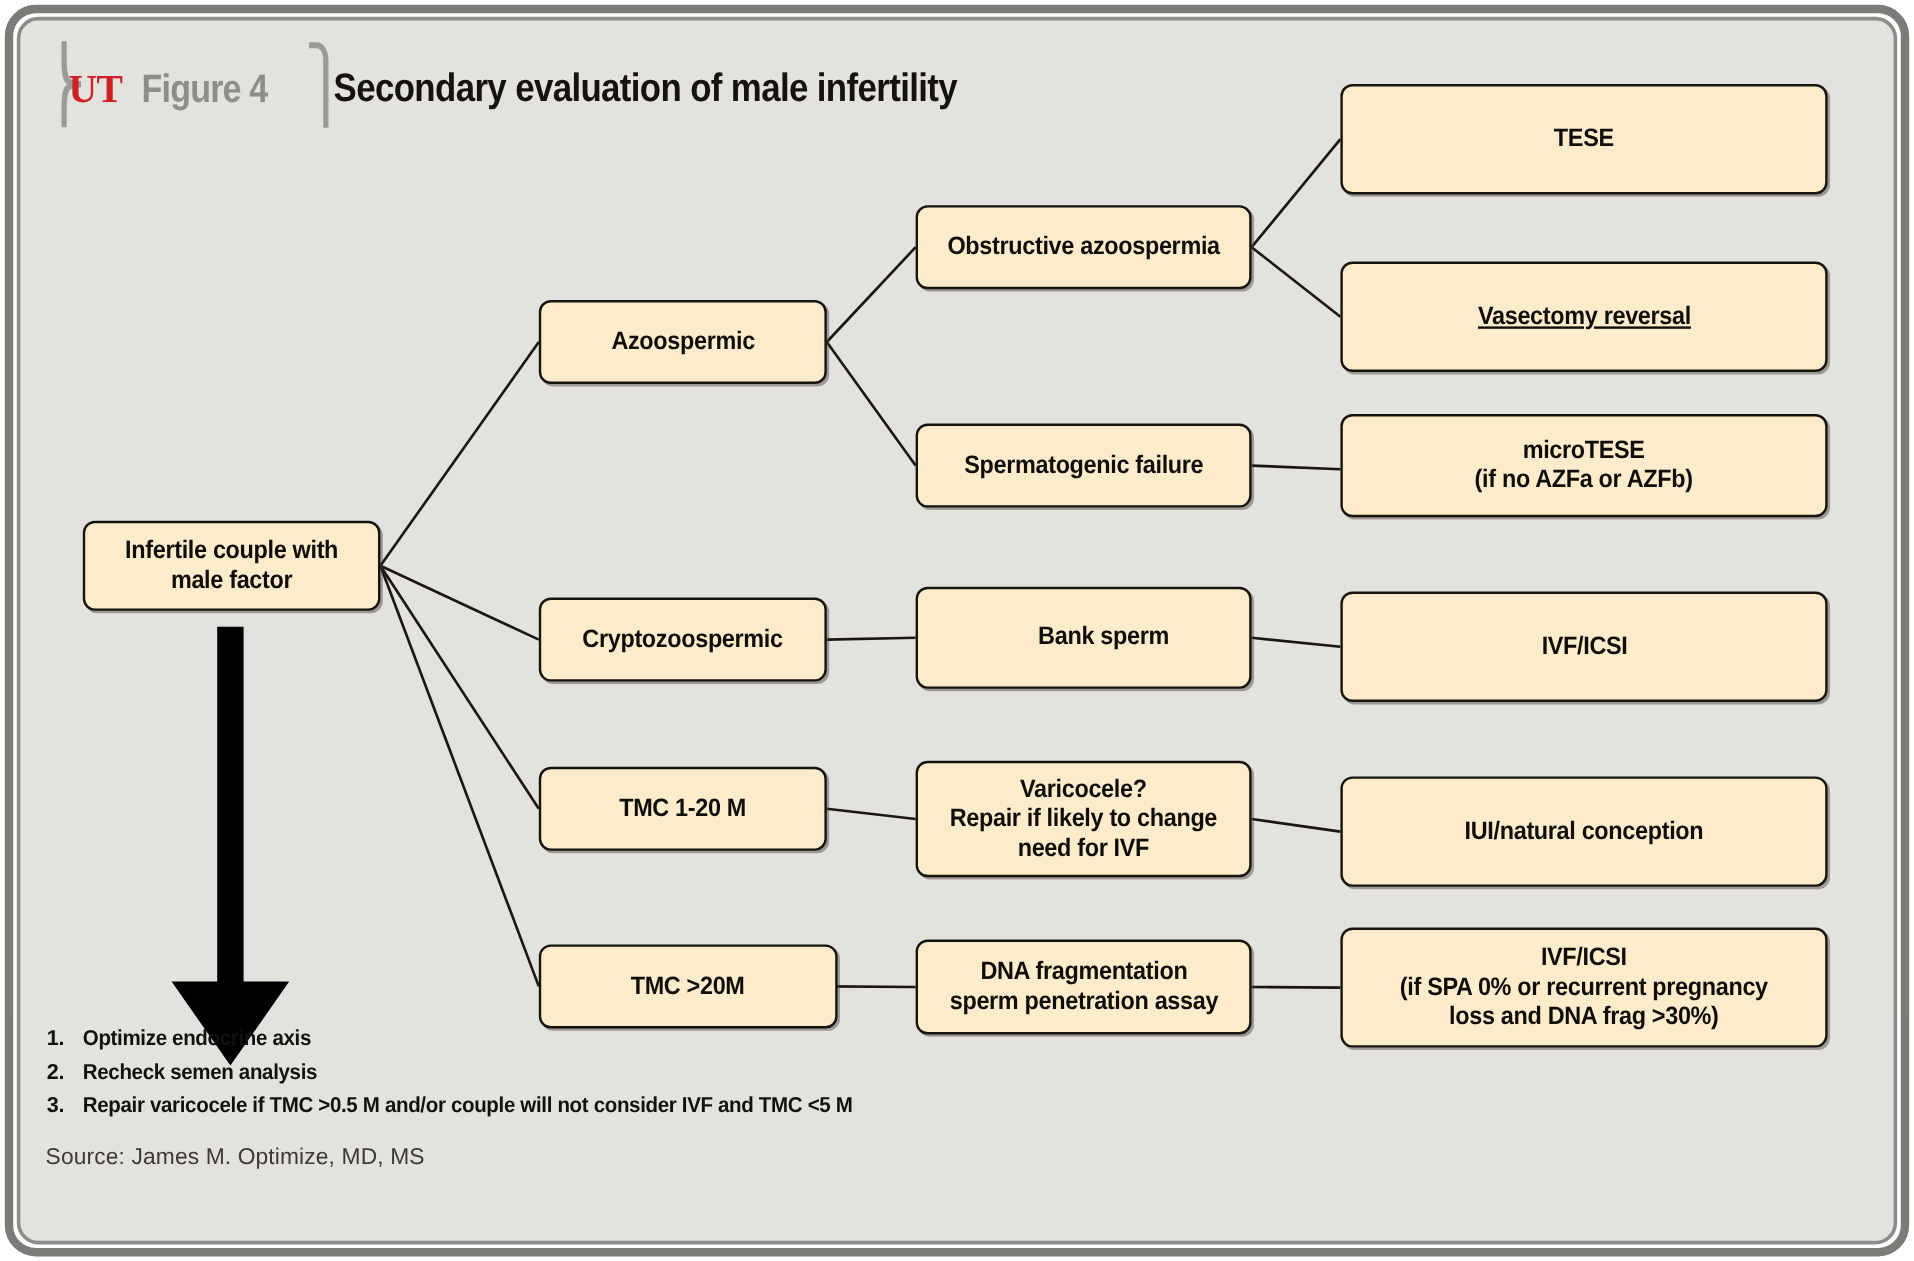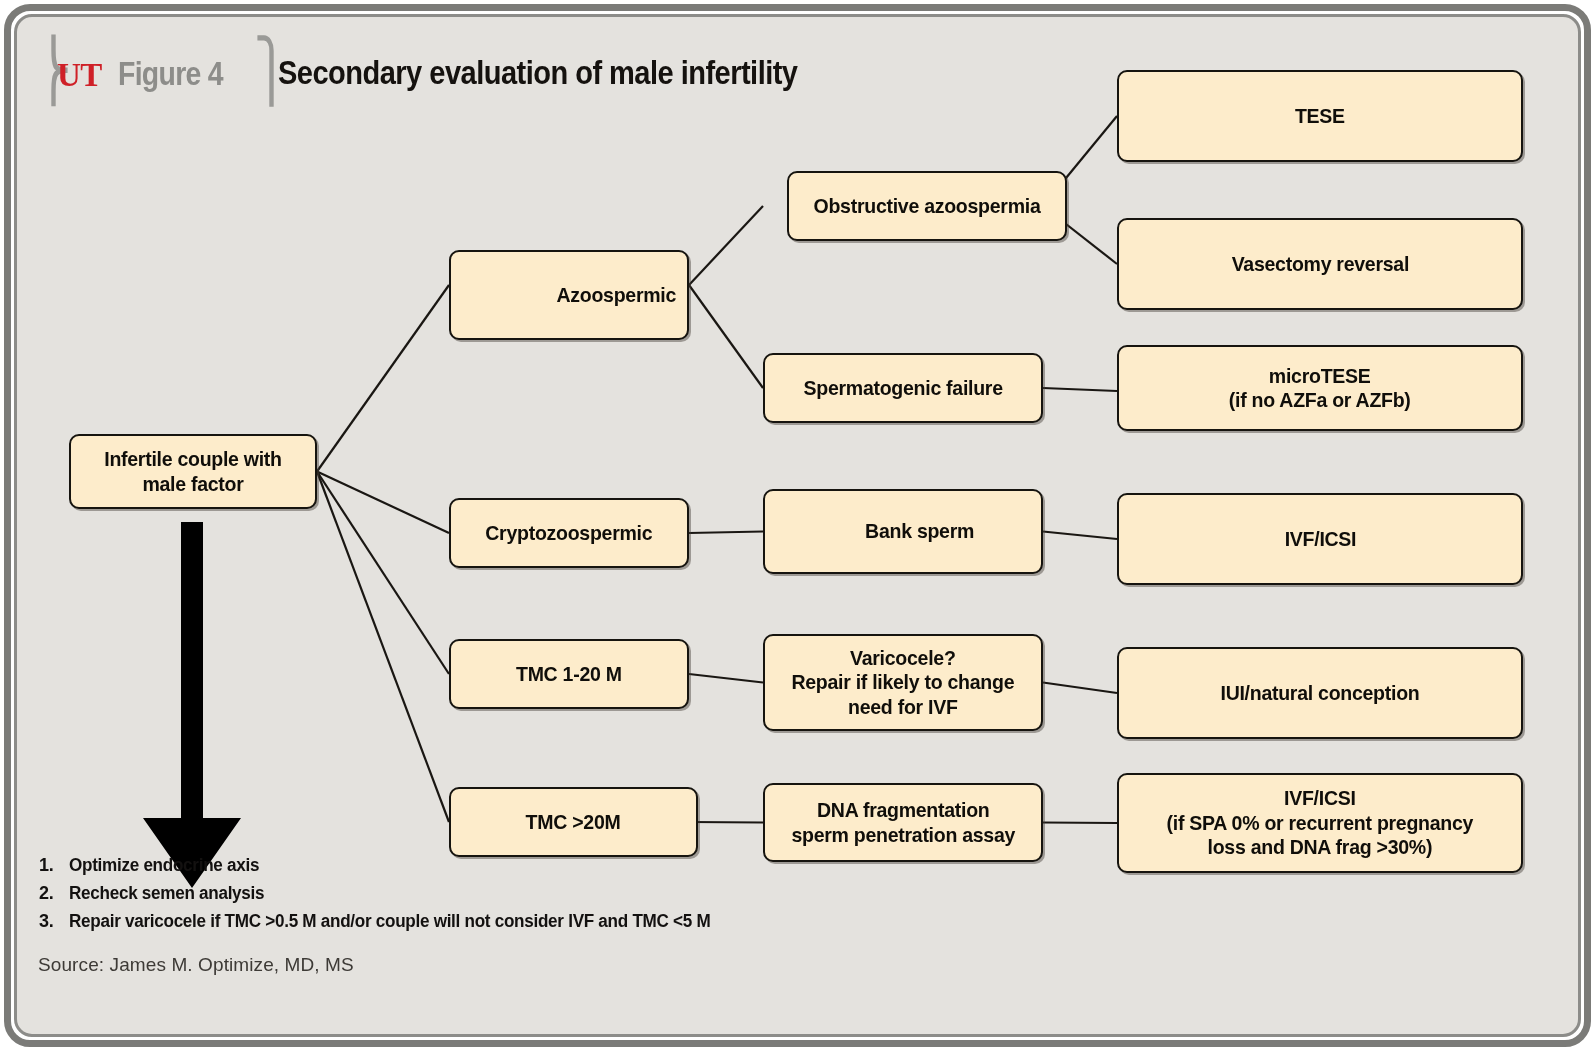--- a/index.html
+++ b/index.html
@@ -175,51 +175,51 @@
         <line x1="672" y1="657" x2="746" y2="665.5" stroke="#1a1713" stroke-width="2.2"></line>
         <line x1="1026" y1="665.5" x2="1100" y2="676" stroke="#1a1713" stroke-width="2.2"></line>
         <line x1="672" y1="805" x2="746" y2="805.5" stroke="#1a1713" stroke-width="2.2"></line>
         <line x1="1026" y1="805.5" x2="1100" y2="806" stroke="#1a1713" stroke-width="2.2"></line>
       </svg>
 
     <div id="nodes">
         <div class="node" style="left: 52px; top: 417px; width: 248px; height: 75px; justify-content: flex-end;">
           <span>Infertile couple with male factor</span>
         </div>
-        <div class="node" style="left: 432px; top: 233px; width: 240px; height: 90px; justify-content: flex-end;">
+        <div class="node" style="left: 432px; top: 233px; width: 240px; height: 70px;">
           <span>Azoospermic</span>
         </div>
         <div class="node" style="left: 432px; top: 481px; width: 240px; height: 70px;">
           <span>Cryptozoospermic</span>
         </div>
         <div class="node" style="left: 432px; top: 622px; width: 240px; height: 70px;">
           <span>TMC 1-20 M</span>
         </div>
         <div class="node" style="left: 432px; top: 770px; width: 249px; height: 70px;">
           <span>TMC &gt;20M</span>
         </div>
-        <div class="node" style="left: 746px; top: 154px; width: 280px; height: 70px; margin-left: 24px;">
+        <div class="node" style="left: 746px; top: 154px; width: 280px; height: 70px;">
           <span>Obstructive azoospermia</span>
         </div>
         <div class="node" style="left: 746px; top: 336px; width: 280px; height: 70px;">
           <span>Spermatogenic failure</span>
         </div>
         <div class="node" style="left: 746px; top: 472px; width: 280px; height: 85px; padding-left: 40px;">
           <span>Bank sperm</span>
         </div>
         <div class="node" style="left: 746px; top: 617px; width: 280px; height: 97px;">
           <span>Varicocele?<br>Repair if likely to change<br>need for IVF</span>
         </div>
         <div class="node" style="left: 746px; top: 766px; width: 280px; height: 79px;">
           <span>DNA fragmentation<br>sperm penetration assay</span>
         </div>
         <div class="node" style="left: 1100px; top: 53px; width: 406px; height: 92px;">
           <span>TESE</span>
         </div>
-        <div class="node" style="left: 1100px; top: 201px; width: 406px; height: 92px;">
+        <div class="node" style="left: 1100px; top: 201px; width: 406px; height: 92px; text-decoration: underline;">
           <span>Vasectomy reversal</span>
         </div>
         <div class="node" style="left: 1100px; top: 328px; width: 406px; height: 86px;">
           <span>microTESE<br>(if no AZFa or AZFb)</span>
         </div>
         <div class="node" style="left: 1100px; top: 476px; width: 406px; height: 92px;">
           <span>IVF/ICSI</span>
         </div>
         <div class="node" style="left: 1100px; top: 630px; width: 406px; height: 92px;">
           <span>IUI/natural conception</span>

